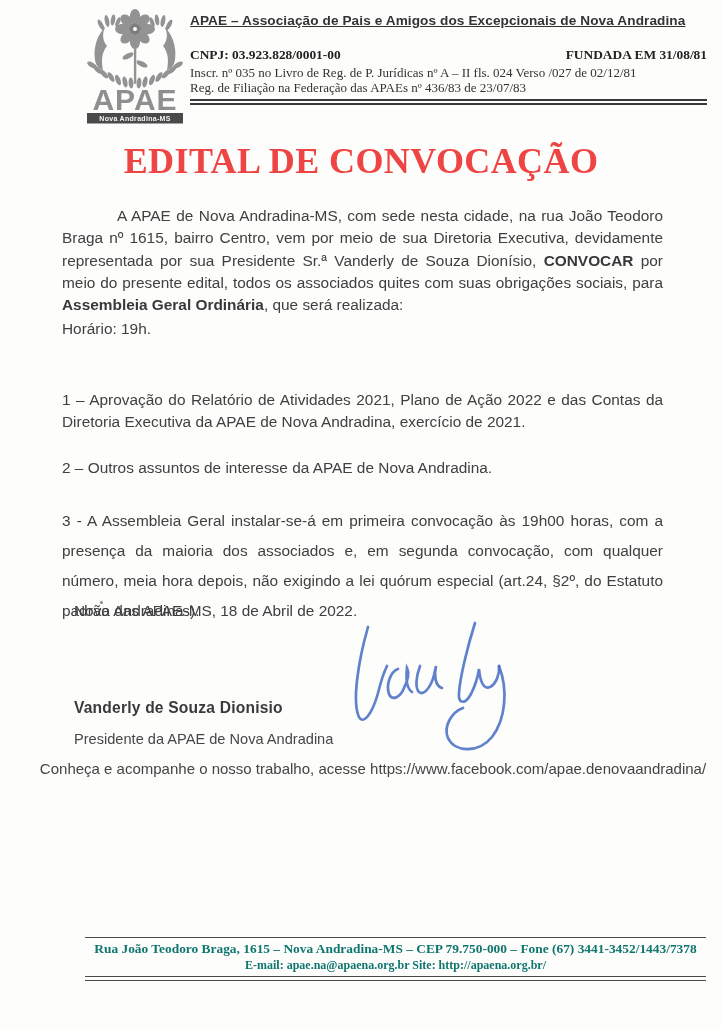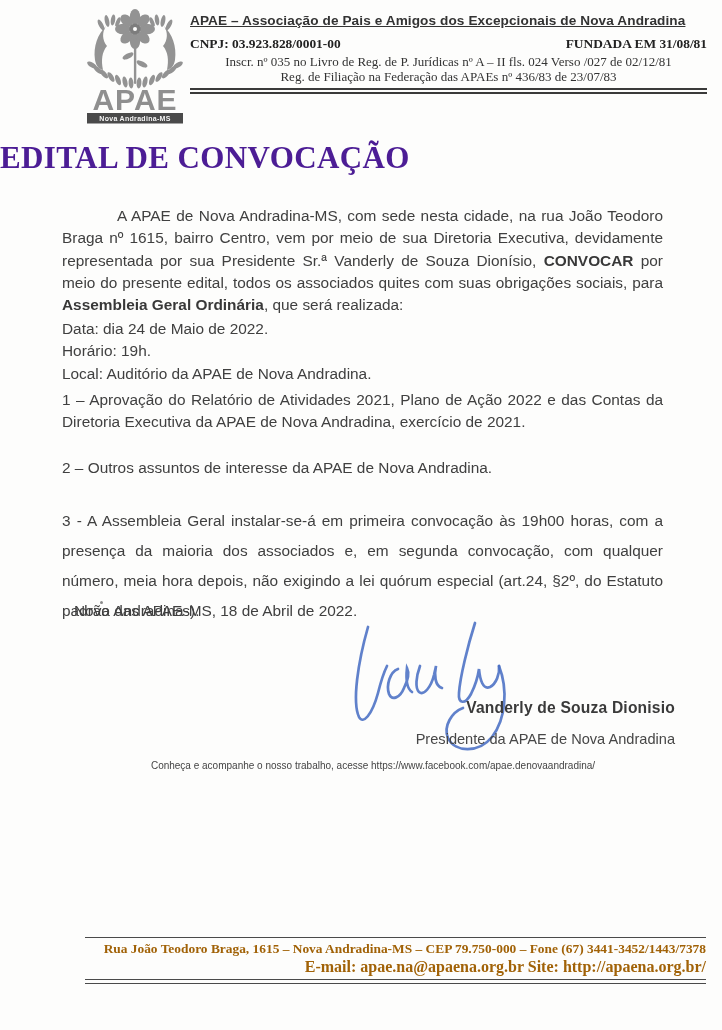--- a/index.html
+++ b/index.html
@@ -37,56 +37,56 @@
     letter-spacing: 0.1px;
     white-space: nowrap;
     color: #333;
   }
   .cnpj-row {
     display: flex;
     justify-content: space-between;
     font-family: "Liberation Serif", "DejaVu Serif", serif;
     font-weight: bold;
     font-size: 13.4px;
-    margin-top: 8px;
+    margin-top: 19px;
     color: #222;
   }
   .reg-line {
     font-family: "Liberation Serif", "DejaVu Serif", serif;
     font-size: 13px;
     line-height: 15.4px;
     color: #333;
     white-space: nowrap;
   }
-  .reg-lines { margin-top: 2px; text-align: center; }
+  .reg-lines { margin-top: 2px; }
   .cebas-line {
     font-family: "Liberation Serif", "DejaVu Serif", serif;
     font-weight: bold;
     font-size: 13.2px;
     margin-top: 1px;
     white-space: nowrap;
     color: #222;
   }
   .header-rule {
     margin-top: 3px;
     height: 6px;
     border-top: 2px solid #3a3a3a;
     border-bottom: 2px solid #3a3a3a;
   }
 
   
   .doc-title {
     position: absolute;
     top: 140px; left: 0; right: 0;
-    text-align: left;
-    font-family: "Liberation Serif", "DejaVu Serif", serif;
-    font-weight: bold;
-    font-size: 31px;
+    text-align: center;
+    font-family: "Liberation Serif", "DejaVu Serif", serif;
+    font-weight: bold;
+    font-size: 36px;
     letter-spacing: 0.4px;
-    color: #4c1d95;
+    color: #ef4444;
   }
 
   
   .block {
     position: absolute;
     left: 62px;
     width: 601px;
     font-size: 15.4px;
     line-height: 22.3px;
     color: #404040;
@@ -114,58 +114,58 @@
     fill: none;
     stroke: #4a6fc4;
     stroke-width: 2.7;
     stroke-linecap: round;
     opacity: 0.88;
   }
   .signatory {
     position: absolute;
     left: 62px; top: 699px;
     width: 601px;
-    text-align: right;
+    text-align: left;
     transform: translateX(12px);
   }
   .signatory-name {
     font-weight: bold;
     font-size: 15.6px;
     color: #3a3a3a;
     letter-spacing: 0.2px;
   }
   .signatory-role {
     font-size: 14.6px;
     color: #474747;
     margin-top: 14px;
   }
 
   
   .social-line {
     position: absolute;
     top: 760px; left: 0; right: 0;
     text-align: center;
-    font-size: 10px;
+    font-size: 15px;
     color: #444;
     margin-left: 24px;
   }
 
   
   .footer {
     position: absolute;
     left: 85px; top: 937px;
     width: 621px;
     font-family: "Liberation Serif", "DejaVu Serif", serif;
     font-weight: bold;
-    color: #a16207;
-    text-align: right;
+    color: #0f766e;
+    text-align: center;
   }
   .footer-rule-top { border-top: 1.5px solid #4a4a4a; }
   .footer-address { font-size: 13.4px; margin-top: 3px; white-space: nowrap; }
-  .footer-contact { font-size: 16px; margin-top: 1px; }
+  .footer-contact { font-size: 12px; margin-top: 1px; }
   .footer-rule-bottom {
     margin-top: 3px;
     height: 5px;
     border-top: 1.5px solid #4a4a4a;
     border-bottom: 1.5px solid #4a4a4a;
   }
   .footer-quote {
     position: absolute;
     top: 988px; left: 0; right: 0;
     text-align: center;
@@ -263,23 +263,21 @@
       <div class="reg-line">Reg. de Filiação na Federação das APAEs nº 436/83 de 23/07/83</div>
     </div>
     <div class="header-rule"></div>
   </div>
 
   <h1 class="doc-title">EDITAL DE CONVOCAÇÃO</h1>
 
   <p class="block intro justify"><span>A APAE de Nova Andradina-MS, com sede nesta cidade, na rua João Teodoro Braga nº 1615, bairro Centro, vem por meio de sua Diretoria Executiva, devidamente representada por sua Presidente Sr.ª Vanderly de Souza Dionísio, </span><span class="seg-bold">CONVOCAR</span><span> por meio do presente edital, todos os associados quites com suas obrigações sociais, para </span><span class="seg-bold">Assembleia Geral Ordinária</span><span>, que será realizada:</span></p>
 
   <div class="block details">
-    <div>Data: dia 24 de Maio de 2022.</div>
     <div>Horário: 19h.</div>
-    <div>Local: Auditório da APAE de Nova Andradina.</div>
   </div>
 
   <p class="block agenda-1 justify">1 – Aprovação do Relatório de Atividades 2021, Plano de Ação 2022 e das Contas da Diretoria Executiva da APAE de Nova Andradina, exercício de 2021.</p>
 
   <p class="block agenda-2">2 – Outros assuntos de interesse da APAE de Nova Andradina.</p>
 
   <p class="block agenda-3 justify">3 - A Assembleia Geral instalar-se-á em primeira convocação às 19h00 horas, com a presença da maioria dos associados e, em segunda convocação, com qualquer número, meia hora depois, não exigindo a lei quórum especial (art.24, §2º, do Estatuto padrão das APAEs).</p>
 
   <p class="block dateline">Nova Andradina-MS, 18 de Abril de 2022.</p>
 

